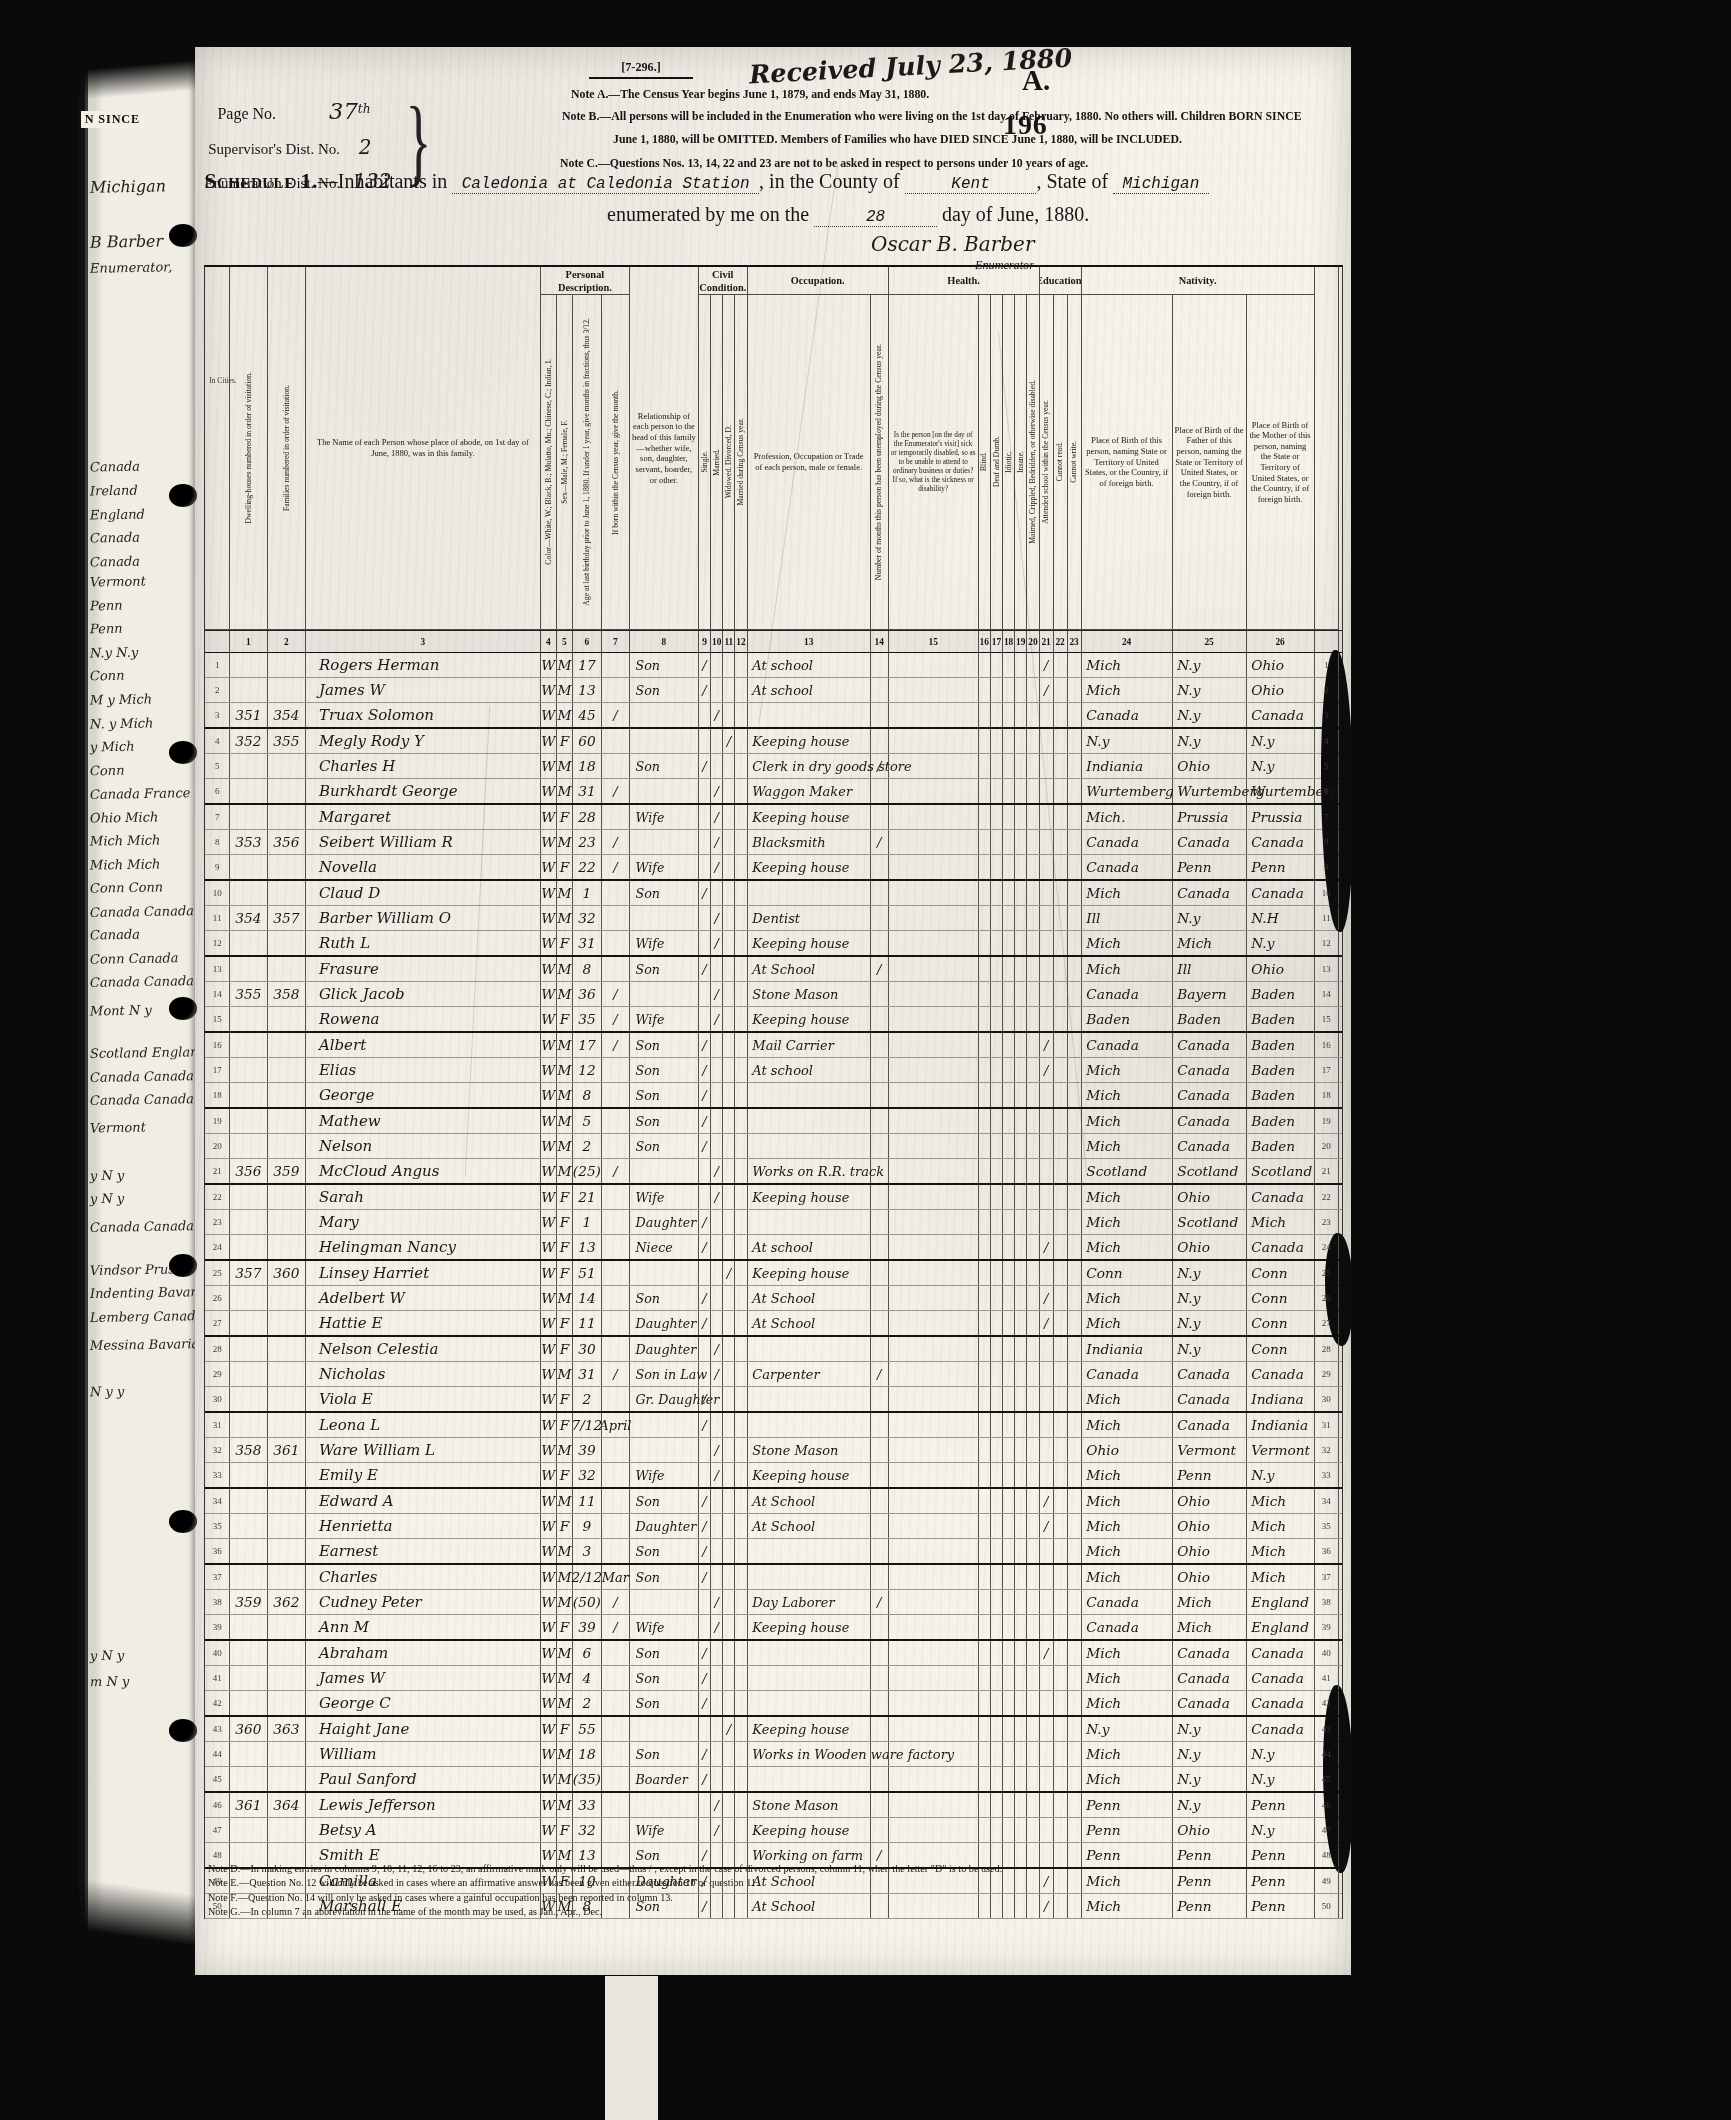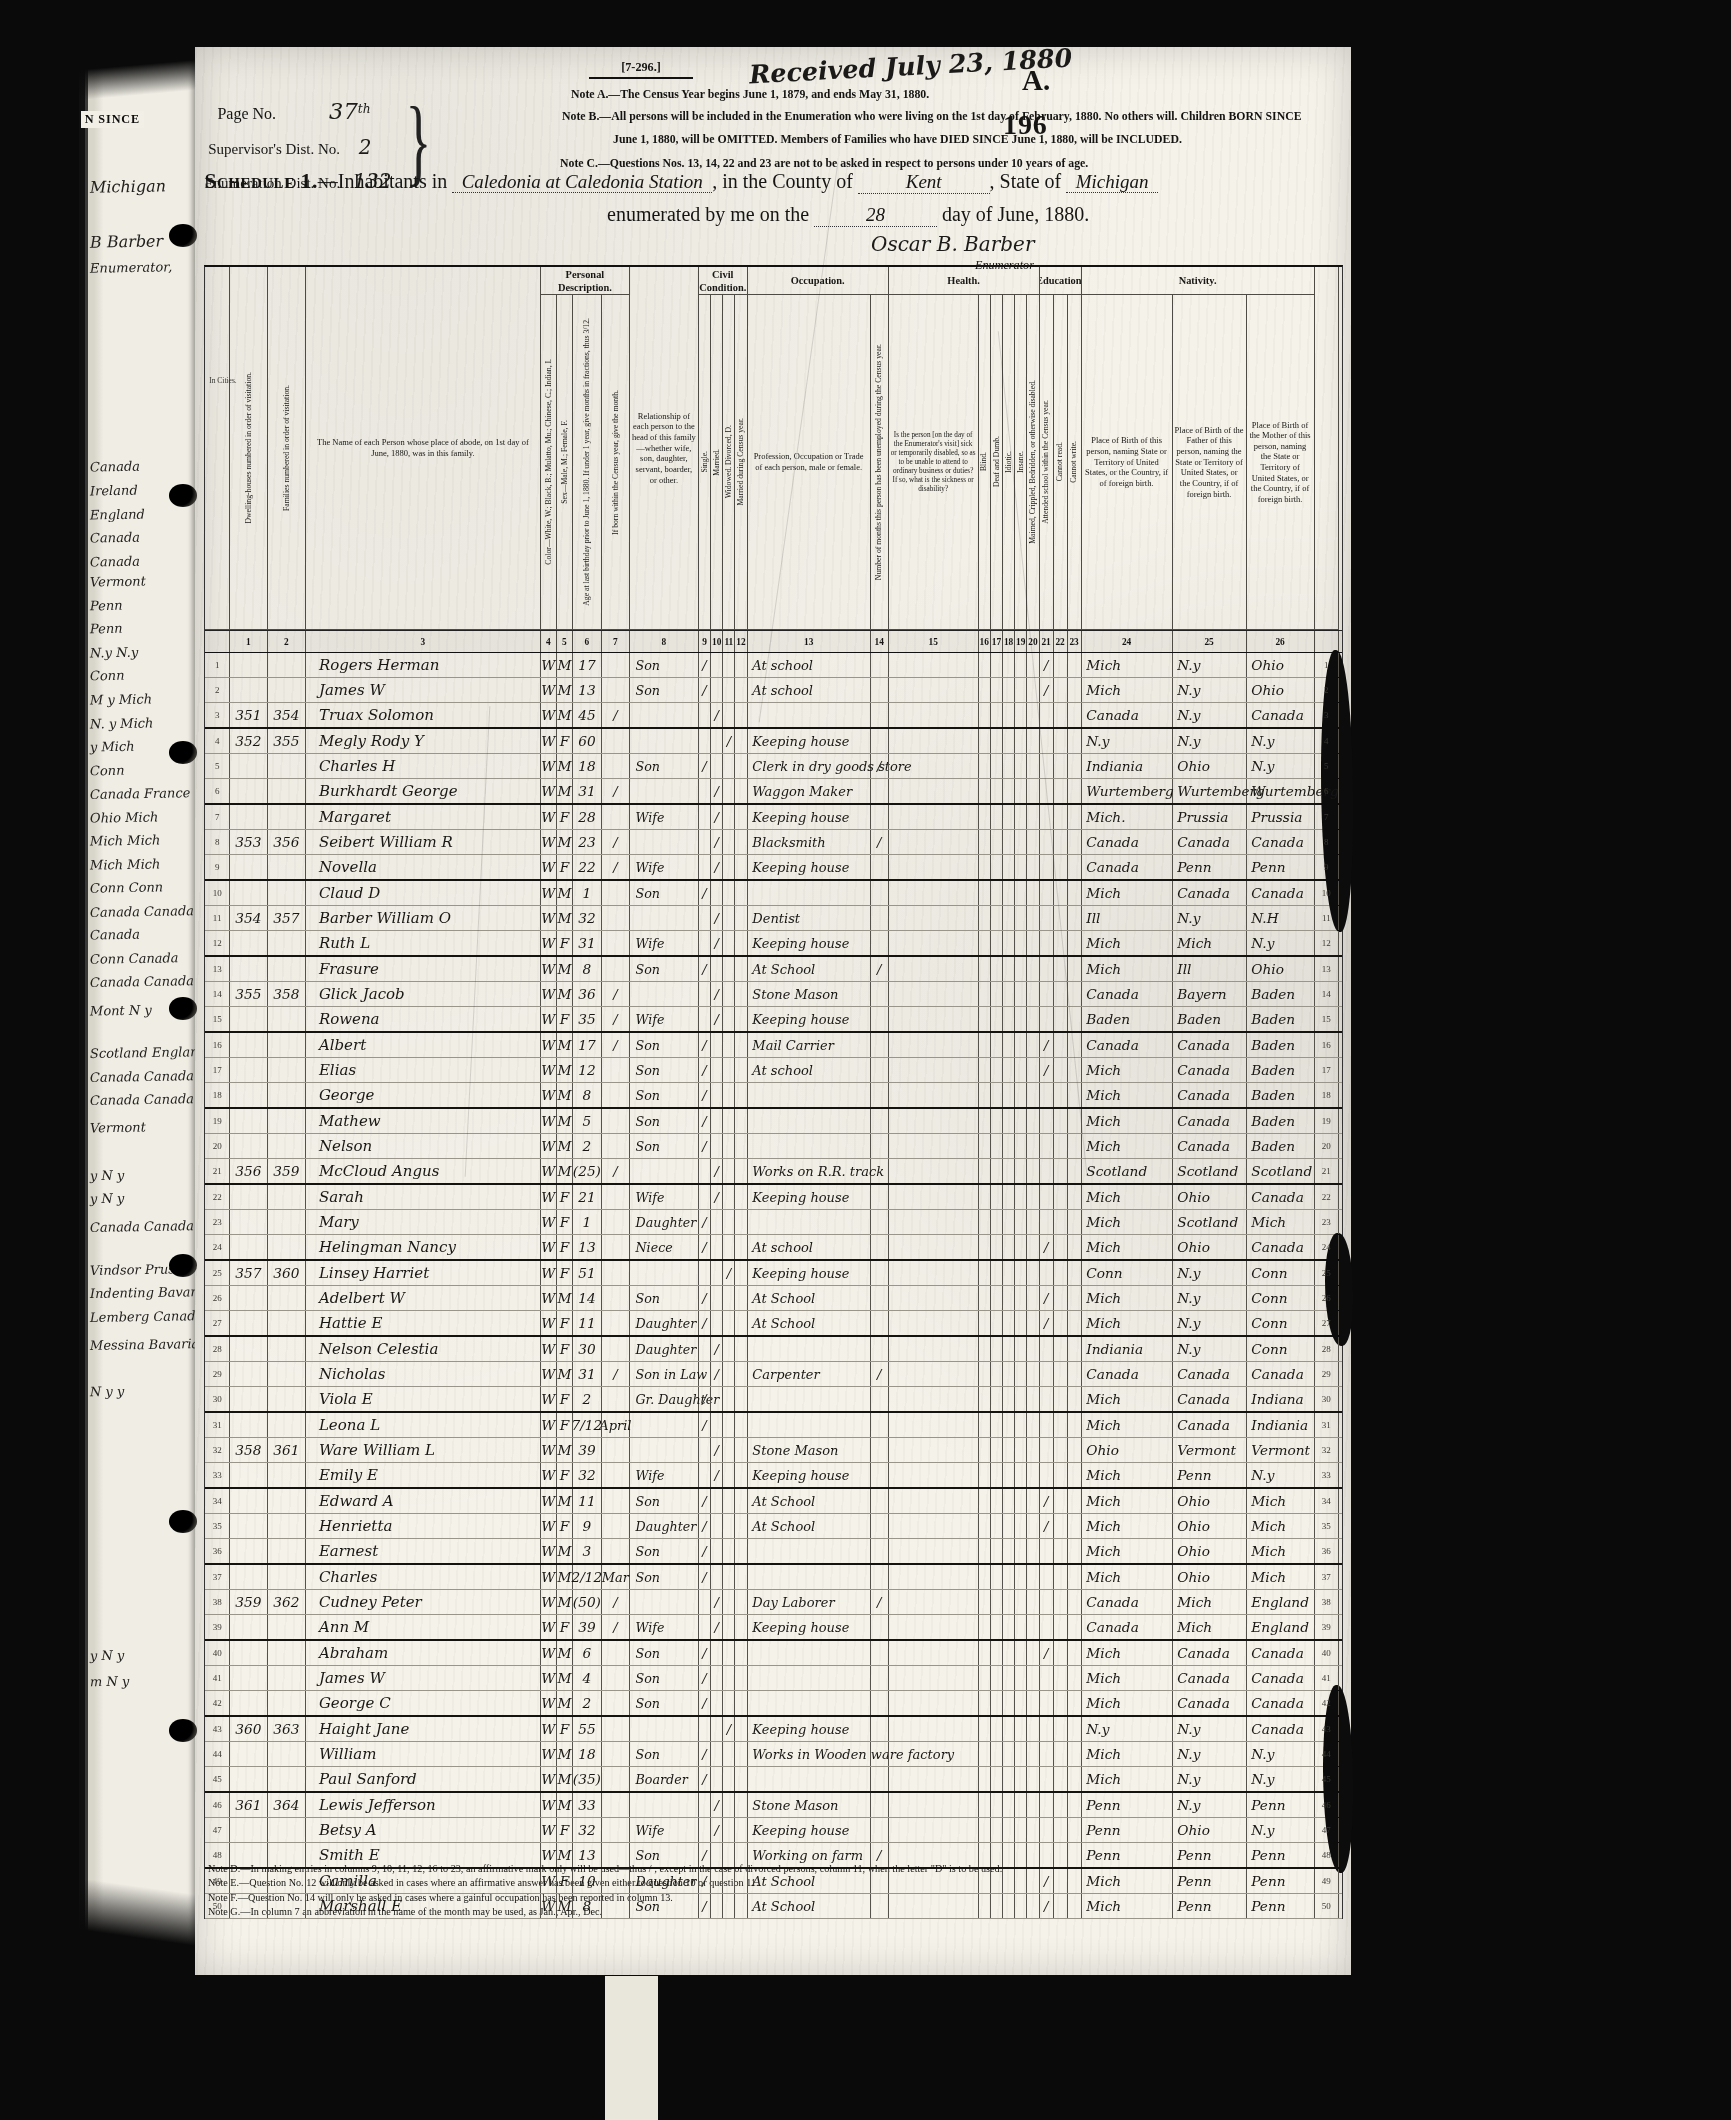--- a/index.html
+++ b/index.html
@@ -41,21 +41,21 @@
   .stamp196{position:absolute;left:808px;top:62px;font-size:28px;font-weight:bold;letter-spacing:0.9px;}
   .distblock{position:absolute;left:9.4px;top:43px;font-size:15px;}
   .distblock .row{position:absolute;white-space:nowrap;}
   .hw{font-family:"DejaVu Serif",serif;font-style:italic;color:#1c1b18;}
   .brace{position:absolute;left:200px;top:38px;font-size:98px;font-weight:200;
     transform:scaleX(.55);color:#222;}
   .notes{position:absolute;left:350px;top:34px;width:687px;font-size:11.8px;font-weight:bold;color:#141311;}
   .notes div{position:absolute;white-space:nowrap;}
   .title1{position:absolute;left:9.4px;top:122px;white-space:nowrap;font-size:20px;}
   .sched{font-weight:bold;letter-spacing:0.5px;}
-  .fill{font-family:Liberation Serif, serif;font-style:italic;font-size:19px;
+  .fill{font-family:Liberation Mono, monospace;font-style:italic;font-size:16px;
     border-bottom:1.4px dotted #333;padding:0 9.4px;}
   .title2{position:absolute;left:412px;top:156px;white-space:nowrap;font-size:20px;}
   .signature{position:absolute;left:676px;top:185px;font-size:20px;}
   .enumlab{position:absolute;left:780px;top:211px;font-size:12.2px;font-style:italic;}
   
   .tbl{position:absolute;left:9.4px;top:218px;width:1137px;border-top:2.8px solid #111;
        border-left:1.4px solid #333;border-right:1.4px solid #333;}
   .ghead{display:grid;grid-template-rows:28px 335px;border-bottom:1.4px solid #222;}
   .hcell{border-right:0.9px solid #4e4b45;border-bottom:0.9px solid #4e4b45;overflow:hidden;
     display:flex;align-items:center;justify-content:center;text-align:center;

